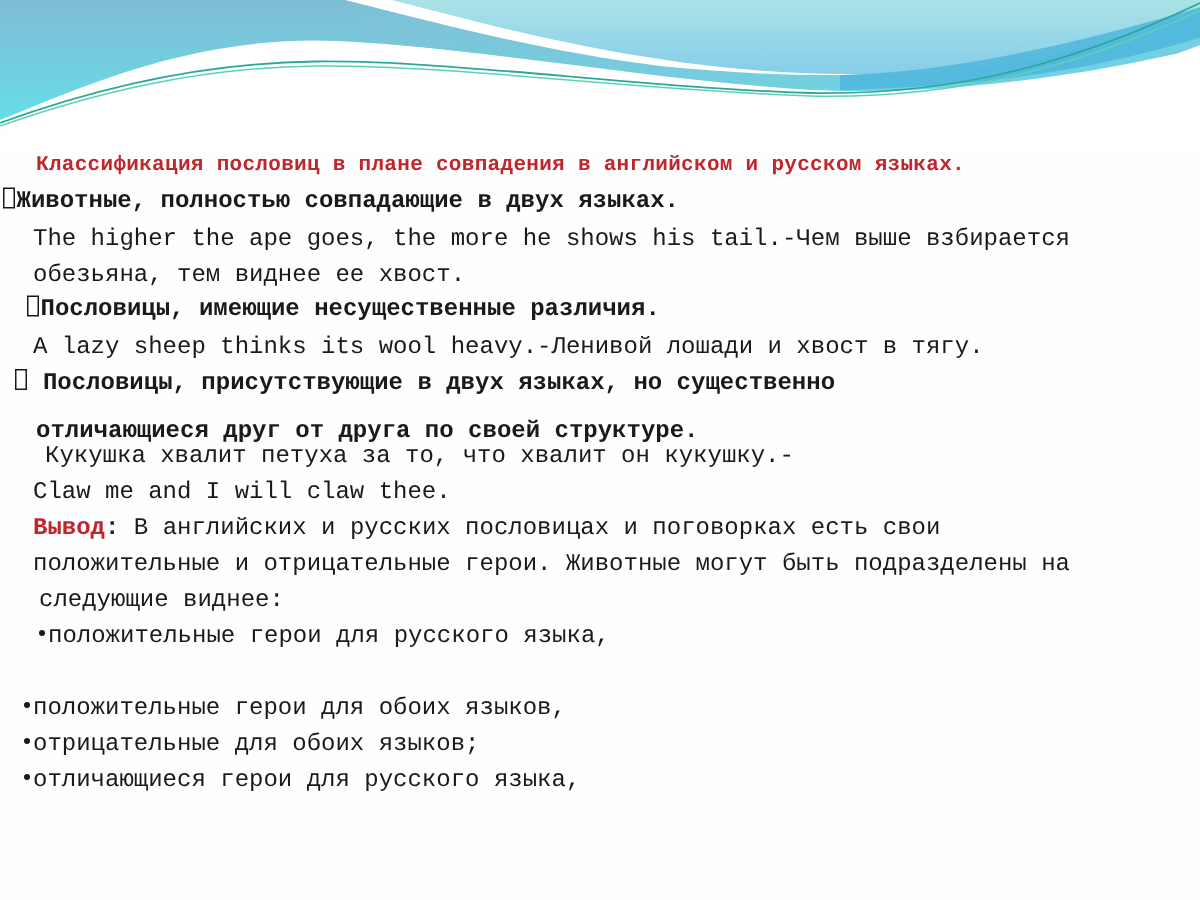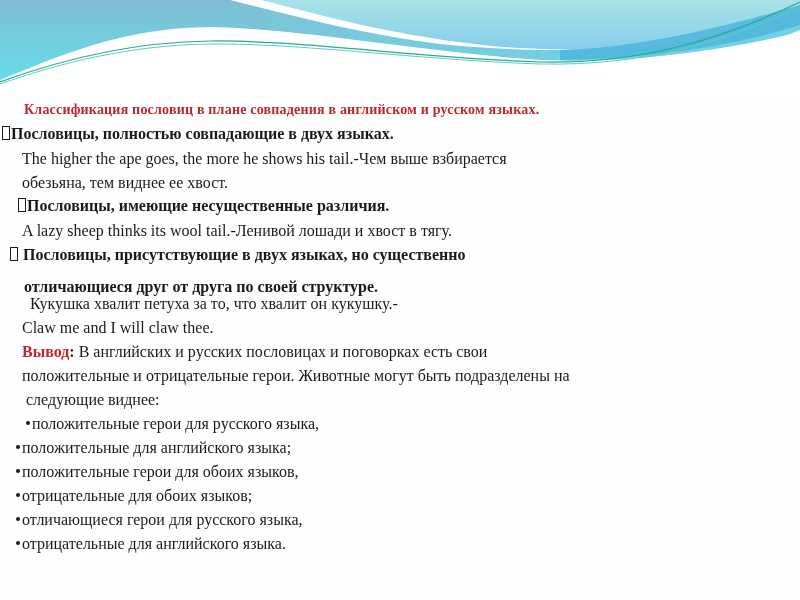--- a/index.html
+++ b/index.html
@@ -31,20 +31,21 @@
       width: 800px;
       height: 600px;
       font-family: "Liberation Serif", "DejaVu Serif", serif;
       color: #1a1a1a;
     }
     .line {
       position: absolute;
       white-space: nowrap;
       font-size: 16px;
       line-height: 20px;
+      font-family: Liberation Mono, monospace;
     }
     .title {
       color: #c0272d;
       font-weight: bold;
       font-size: 14px;
       letter-spacing: 0.2px;
     }
     .bold {
       font-weight: bold;
     }
@@ -108,44 +109,42 @@
 
     <path d="M0,82 C60,60 130,42 210,41 C300,40 420,58 540,62 C640,64 720,40 800,2" stroke="#2aa89a" stroke-width="1.2" fill="none"></path>
     <path d="M0,84 C60,63 130,45 210,44 C300,43 420,60 540,64 C640,66 720,44 800,7" stroke="#5fd0b8" stroke-width="1" fill="none"></path>
   </svg>
 
   <div class="content">
 
     <div class="line title" style="left:24px; top:100px;">Классификация пословиц в плане совпадения в английском и русском языках.</div>
 
     <div class="line bold" style="left:2px; top:124px;">
-      <span class="box-bullet"></span><span>Пословицы, полностью совпадающие в двух языках.</span>
+      <span class="box-bullet"></span><span>Животные, полностью совпадающие в двух языках.</span>
     </div>
     <div class="line plain" style="left:22px; top:173px;">обезьяна, тем виднее ее хвост.</div>
     <div class="line plain" style="left:22px; top:149px;">The higher the ape goes, the more he shows his tail.-Чем выше взбирается</div>
 
     <div class="line bold" style="left:18px; top:196px;">
       <span class="box-bullet"></span><span>Пословицы, имеющие несущественные различия.</span>
     </div>
-    <div class="line plain" style="left:22px; top:221px;">A lazy sheep thinks its wool tail.-Ленивой лошади и хвост в тягу.</div>
+    <div class="line plain" style="left:22px; top:221px;">A lazy sheep thinks its wool heavy.-Ленивой лошади и хвост в тягу.</div>
 
     <div class="line bold" style="left:10px; top:245px;">
       <span class="box-bullet"></span> <span>Пословицы, присутствующие в двух языках, но существенно</span>
     </div>
     <div class="line bold" style="left:24px; top:269px;margin-top:8px;">отличающиеся друг от друга по своей структуре.</div>
     <div class="line plain" style="left:22px; top:294px;margin-left:8px;">Кукушка хвалит петуха за то, что хвалит он кукушку.-</div>
     <div class="line plain" style="left:22px; top:318px;">Claw me and I will claw thee.</div>
 
     <div class="line plain" style="left:22px; top:342px;">
       <span class="red">Вывод</span><span class="bold">:</span><span> В английских и русских пословицах и поговорках есть свои</span>
     </div>
     <div class="line plain" style="left:22px; top:366px;">положительные и отрицательные герои.  Животные  могут быть подразделены на</div>
     <div class="line plain" style="left:26px; top:390px;">следующие виднее:</div>
 
     <div class="line plain" style="left:16px; top:414px;margin-left:10px;"><span class="dot"></span><span>положительные герои для русского языка,</span></div>
-    <div class="line plain" style="left:16px; top:438px;"><span class="dot"></span><span>положительные для английского языка;</span></div>
     <div class="line plain" style="left:16px; top:462px;"><span class="dot"></span><span>положительные герои для обоих языков,</span></div>
     <div class="line plain" style="left:16px; top:486px;"><span class="dot"></span><span>отрицательные для обоих языков;</span></div>
     <div class="line plain" style="left:16px; top:510px;"><span class="dot"></span><span>отличающиеся герои для русского языка,</span></div>
-    <div class="line plain" style="left:16px; top:534px;"><span class="dot"></span><span>отрицательные для английского языка.</span></div>
 
   </div>
 </div>
 
 </body></html>

